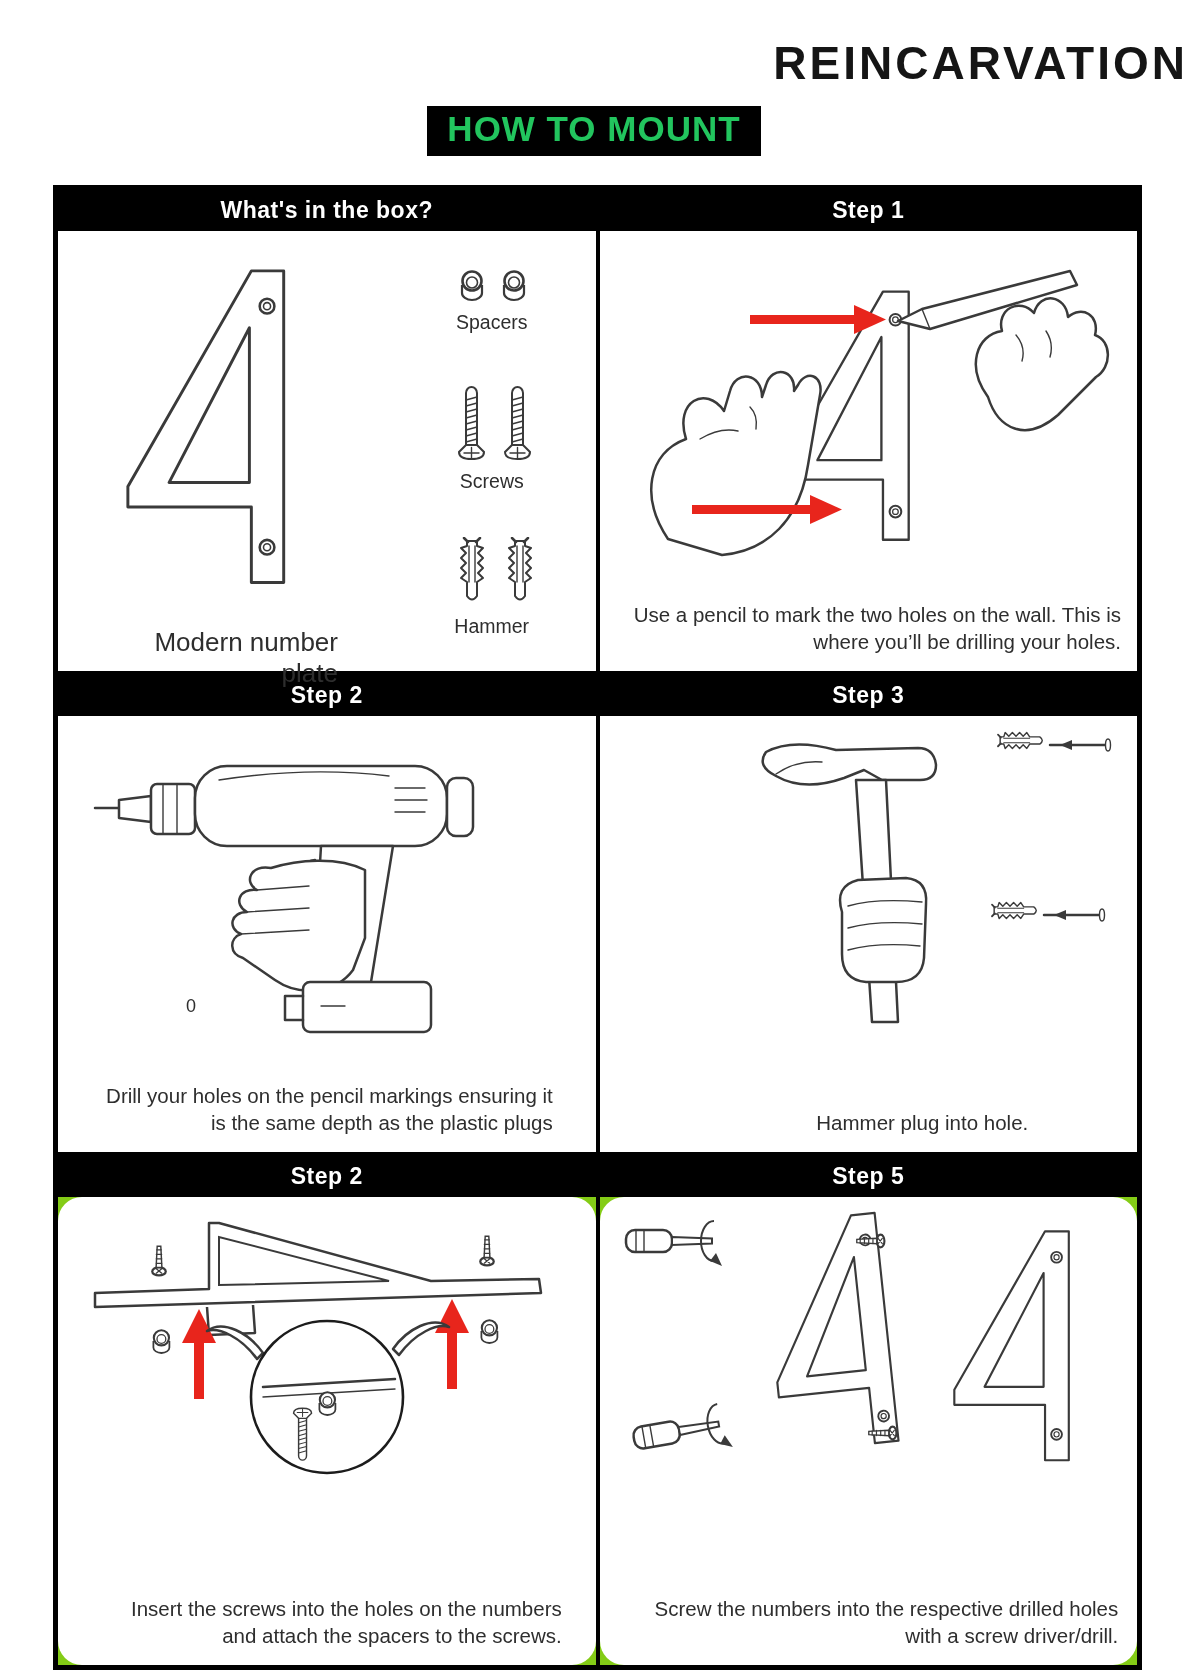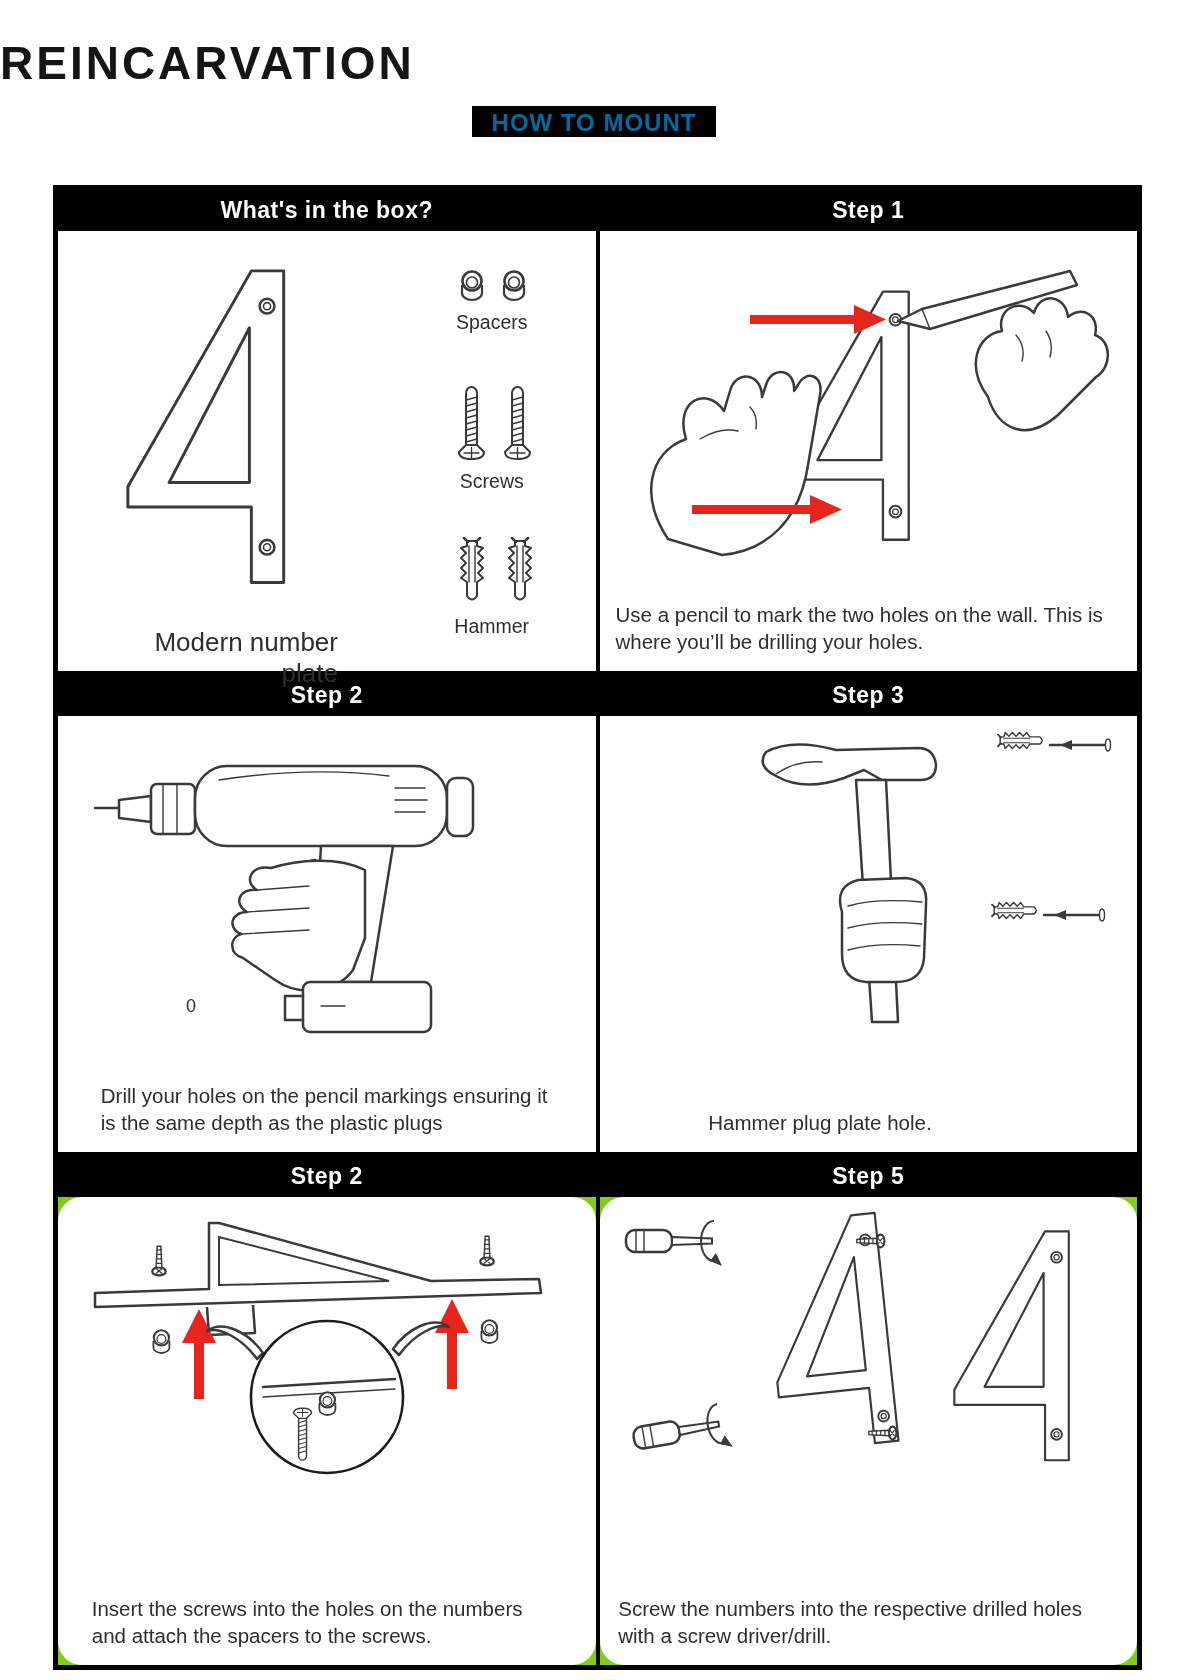--- a/index.html
+++ b/index.html
@@ -1,31 +1,31 @@
 <!DOCTYPE html>
 <html><head>
 <meta charset="utf-8">
 <style>
   html,body{margin:0;padding:0;background:#ffffff;}
   body{width:1188px;height:1680px;font-family:"Liberation Sans",sans-serif;color:#111;position:relative;overflow:hidden;}
   .page{position:absolute;inset:0;background:#fff;}
 
-  .brand{margin-top:36px;text-align:left;font-size:46px;font-weight:700;letter-spacing:3px;color:#151515;}
+  .brand{margin-top:36px;text-align:right;font-size:46px;font-weight:700;letter-spacing:3px;color:#151515;}
   .banner-wrap{text-align:center;margin-top:16px;}
-  .banner{display:inline-block;background:#000;color:#0369a1;font-size:24px;font-weight:700;letter-spacing:1px;padding:3px 20px 0;}
+  .banner{display:inline-block;background:#000;color:#22c55e;font-size:35px;font-weight:700;letter-spacing:1px;padding:3px 20px 7px;}
 
   .grid{position:absolute;left:53px;top:185px;width:1083px;border:3px solid #000;display:grid;grid-template-columns:1fr 1fr;background:#000;}
   .cell{background:#84cc16;border:2px solid #000;display:flex;flex-direction:column;}
   .cell-header{background:#000;color:#fff;text-align:center;font-weight:700;font-size:23px;height:41px;line-height:41px;letter-spacing:.5px;}
   .cell-body{position:relative;flex:0 0 auto;background:#fff;}
   .body-r1{height:440px;}
   .body-r2{height:436px;}
   .body-r3{height:468px;border-radius:24px;}
 
-  .caption{position:absolute;left:16px;right:16px;bottom:16px;margin:0 auto;text-align:left;font-size:20.5px;line-height:1.32;color:#2e2e2e;}
+  .caption{position:absolute;left:16px;right:16px;bottom:16px;margin:0 auto;text-align:right;font-size:20.5px;line-height:1.32;color:#2e2e2e;}
   .caption.w520{max-width:520px;}
   .caption.w460{max-width:452px;}
   .caption.w300{max-width:320px;}
   .caption.w470{max-width:470px;}
   .caption.w500{max-width:500px;}
 
   .box-body{display:flex;}
   .box-left{width:330px;padding:34px 0 0 44px;box-sizing:border-box;}
   .plate-label{text-align:right;font-size:26px;color:#2e2e2e;margin-top:30px;width:236px;}
   .box-right{flex:1;display:flex;flex-direction:column;align-items:center;padding-top:38px;}
@@ -201,21 +201,21 @@
           <path d="M176 54 Q196 40 222 42" class="ln thin"></path>
 
           <path d="M256 60 L286 60 L298 302 L272 302 Z" class="lnf"></path>
 
           <path d="M242 192 Q234 166 258 160 L306 158 Q328 160 326 184 L324 238 Q322 262 296 262 L266 262 Q242 260 242 234 Z" class="lnf"></path>
           <path d="M248 186 Q276 178 322 182 M248 208 Q278 200 322 204 M248 230 Q278 222 320 226" class="ln thin"></path>
 
           <use href="#plugpin" transform="translate(398,18)"></use>
           <use href="#plugpin" transform="translate(392,188)"></use>
         </svg>
-        <p class="caption w300">Hammer plug plate hole.</p>
+        <p class="caption w300">Hammer plug into hole.</p>
       </div>
     </section>
 
     <section class="cell">
       <header class="cell-header">Step 2</header>
       <div class="cell-body body-r3">
         <svg width="536" height="280" viewBox="0 0 536 280" style="margin:4px auto 0;">
 
           <path d="M150 22 L150 104 L36 110 L36 92 L480 78 L480 96 L36 110" fill="none"></path>
           <path d="M36 92 L150 88 L150 22 L160 22 L372 80 L480 78 L482 92 L36 106 Z" class="lnf" stroke-width="2.6"></path>

